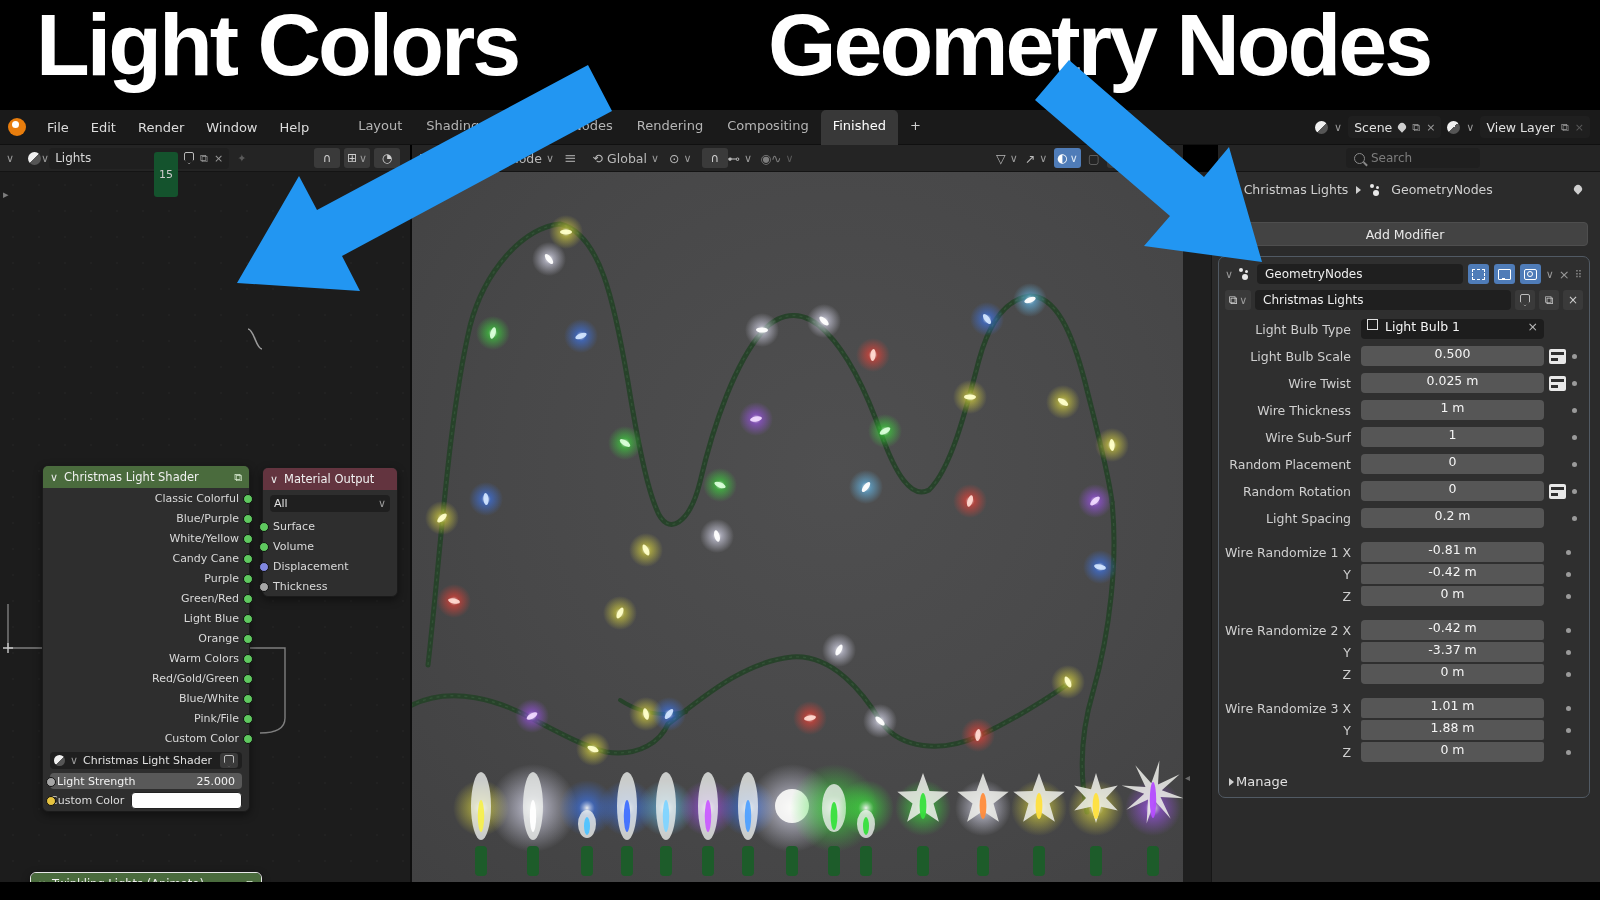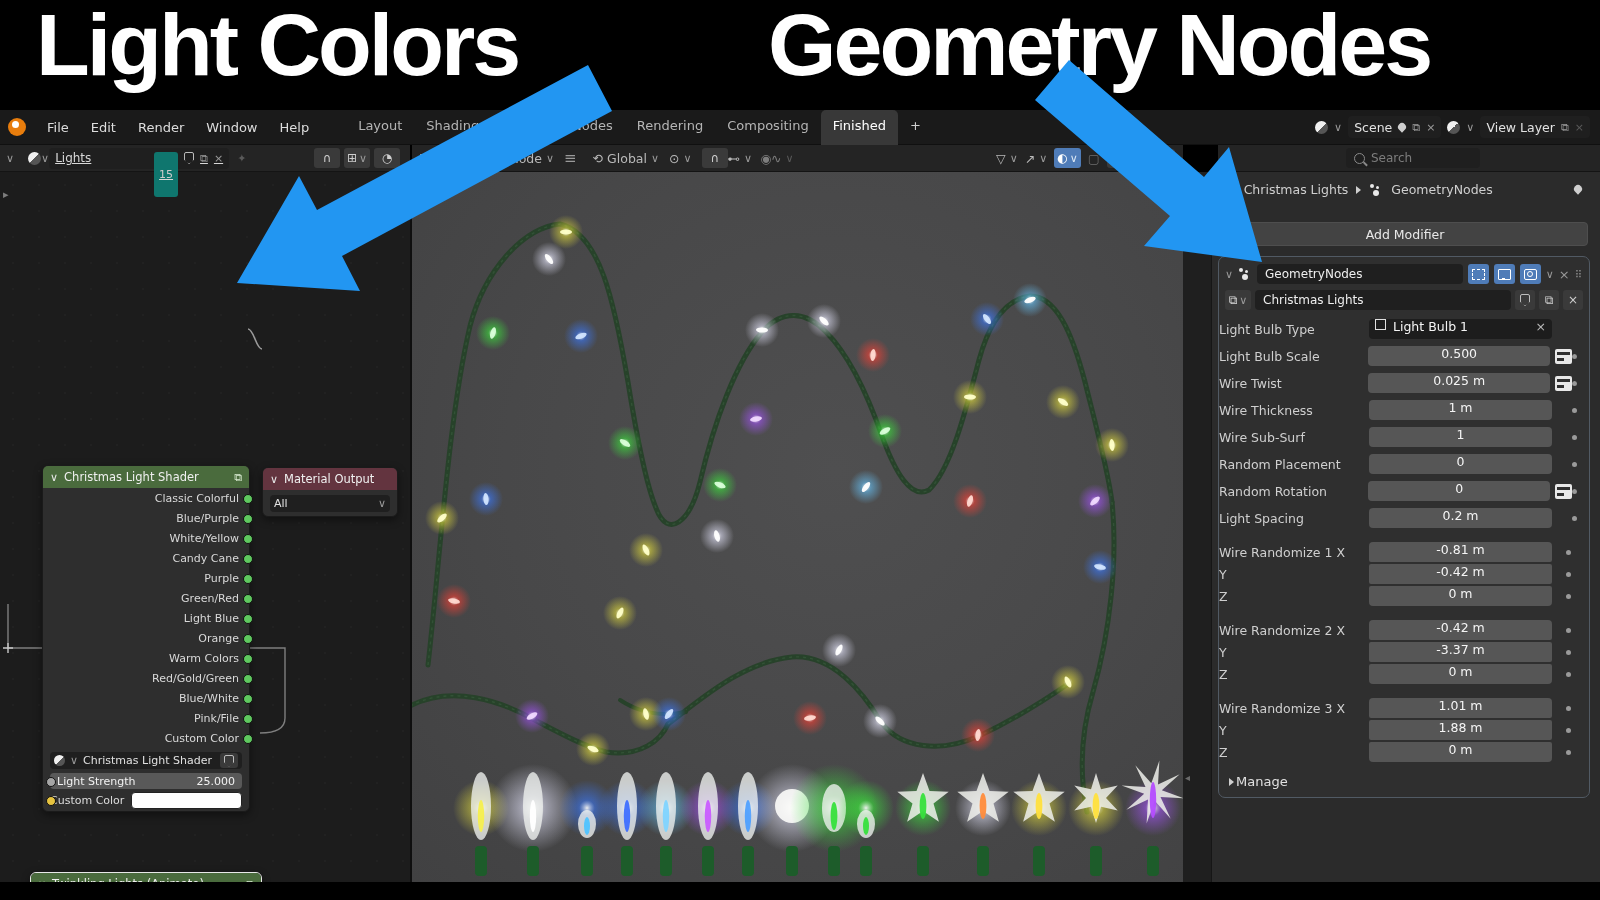--- a/index.html
+++ b/index.html
@@ -24,22 +24,22 @@
   .selblock{display:flex;align-items:center;background:#1f1f1f;border-radius:4px;height:22px;padding:0 6px;gap:6px;}
   .selblock .txt{color:#e2e2e2;font-size:12.5px;}
   .mini{color:#9a9a9a;font-size:11px;}
   .mini.dim{color:#5a5a5a;}
   
   .ehdr{position:absolute;top:145px;height:27px;background:#242424;border-bottom:1px solid #141414;
         display:flex;align-items:center;box-sizing:border-box;z-index:4;}
   #ne-hdr{left:0;width:410px;}
   #vp-hdr{left:412px;width:771px;}
   #pr-hdr{left:1218px;width:417px;text-align:right;}
-  .namefield{display:flex;align-items:center;background:#1f1f1f;border-radius:4px;height:21px;padding:0 6px;gap:6px;text-decoration:underline;}
-  .cnt{background:#0f766e;border-radius:3px;padding:16px 5px;font-size:11px;color:#ccc;margin-top:32px;}
+  .namefield{display:flex;align-items:center;background:#1f1f1f;border-radius:4px;height:21px;padding:0 6px;gap:6px;}
+  .cnt{background:#14532d;border-radius:3px;padding:16px 5px;font-size:11px;color:#ccc;margin-top:32px;}
   .iconbox{background:#3a3a3a;border-radius:3px;height:20px;min-width:20px;display:flex;align-items:center;
            justify-content:center;color:#cfcfcf;font-size:12px;padding:0 3px;gap:2px;}
   .iconbox.blue{background:#4f7cb8;color:#fff;}
   .ghost{color:#b9b9b9;font-size:12.5px;display:flex;align-items:center;gap:4px;}
   .sphereicon{width:13px;height:13px;border-radius:50%;background:linear-gradient(135deg,#f0f0f0 50%,#555 50%);display:inline-block;}
   .searchbox{display:flex;align-items:center;background:#1f1f1f;border-radius:4px;height:20px;padding:0 8px;gap:6px;width:118px;}
   .mag{width:9px;height:9px;border:1.5px solid #8a8a8a;border-radius:50%;position:relative;display:inline-block;}
   .mag:after{content:"";position:absolute;width:5px;height:1.5px;background:#8a8a8a;left:8px;top:9px;transform:rotate(45deg);}
   .phold{color:#7d7d7d;}
   
@@ -89,21 +89,21 @@
   .tgl.cam .tglglyph{border-radius:2px;} .tgl.cam .tglglyph:after{content:"";position:absolute;left:2.5px;top:1px;width:4px;height:4px;border:1.2px solid #fff;border-radius:50%;}
   .tgl.mon .tglglyph:after{content:"";position:absolute;left:3px;top:8px;width:3px;height:2.5px;background:#fff;}
   .tgl.edit .tglglyph{border-style:dashed;}
   .drag{color:#8a8a8a;letter-spacing:1px;font-size:10px;}
   .ngrow{display:flex;align-items:center;gap:4px;height:22px;padding:0 6px;margin-top:2px;}
   .ngicon{width:26px;height:20px;background:#3a3a3a;border-radius:3px;display:flex;align-items:center;justify-content:center;gap:2px;color:#ddd;}
   .ngfield{flex:1;background:#1f1f1f;border-radius:4px;height:20px;display:flex;align-items:center;padding:0 8px;color:#eee;}
   .sqbtn{width:20px;height:20px;background:#3a3a3a;border-radius:3px;display:flex;align-items:center;justify-content:center;color:#cfcfcf;}
   .prows{margin-top:8px;}
   .prow{display:flex;align-items:center;height:20px;margin:0 6px 7px 0;}
-  .plabel{width:132px;text-align:left;margin-right:18px;color:#cfcfcf;font-size:12.5px;white-space:nowrap;}
+  .plabel{width:132px;text-align:right;margin-right:10px;color:#cfcfcf;font-size:12.5px;white-space:nowrap;}
   .pfield{width:183px;height:20px;background:#565656;border-radius:4px;display:flex;
           justify-content:center;color:#f5f5f5;font-size:12.5px;position:relative;}
   .pfield.dark{background:#1d1d1d;justify-content:flex-start;padding:0 6px;box-sizing:border-box;gap:7px;}
   .pfield.dark .fval{flex:1;text-align:left;}
   .objglyph{width:9px;height:9px;border:1.3px solid #e0e0e0;}
   .inicon{width:17px;height:15px;background:#e8e8e8;border-radius:2px;margin-left:5px;position:relative;}
   .inicon:after{content:"";position:absolute;left:2px;top:3px;right:2px;height:3px;background:#2f2f2f;}
   .inicon:before{content:"";position:absolute;left:2px;bottom:3px;width:7px;height:3px;background:#2f2f2f;}
   .pdot{margin-left:auto;width:5px;height:5px;border-radius:50%;background:#9a9a9a;margin-right:6px;}
   .pvec{margin:14px 6px 0 0;}
@@ -314,20 +314,38 @@
 
     <div class="bnode" style="left:262px;top:295px;width:134px">
       <div class="nhdr" style="background:#63343f">
         <span class="mini" style="color:#e8e8e8">∨</span>
         <span class="ttl">Material Output</span>
       </div>
       <div class="gsel" style="margin-top:5px">
         <span class="gtxt">All</span>
         <span class="mini">∨</span>
       </div>
+      <div id="output-inputs">
+          <div class="nrow">
+            <span class="sock l" style="background: rgb(95, 200, 95);"></span>
+            <span>Surface</span>
+          </div>
+          <div class="nrow">
+            <span class="sock l" style="background: rgb(95, 200, 95);"></span>
+            <span>Volume</span>
+          </div>
+          <div class="nrow">
+            <span class="sock l" style="background: rgb(128, 135, 224);"></span>
+            <span>Displacement</span>
+          </div>
+          <div class="nrow">
+            <span class="sock l" style="background: rgb(165, 165, 165);"></span>
+            <span>Thickness</span>
+          </div>
+        </div>
     </div>
 
     <div class="bnode" style="left:30px;top:700px;width:230px;border:1px solid #e8e8e8">
       <div class="nhdr" style="background:#4a6b3d">
         <span class="mini" style="color:#e8e8e8">∨</span>
         <span class="ttl">Twinkling Lights (Animate)</span>
         <span class="groupglyph">⧉</span>
       </div>
       <div class="nrow out">
         <span>Twinkling Lights</span>

